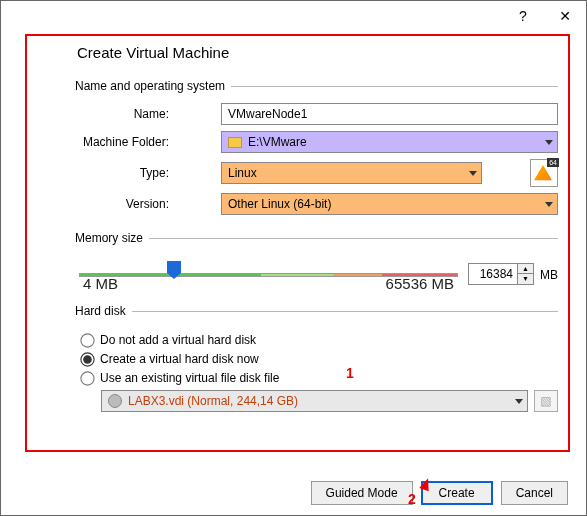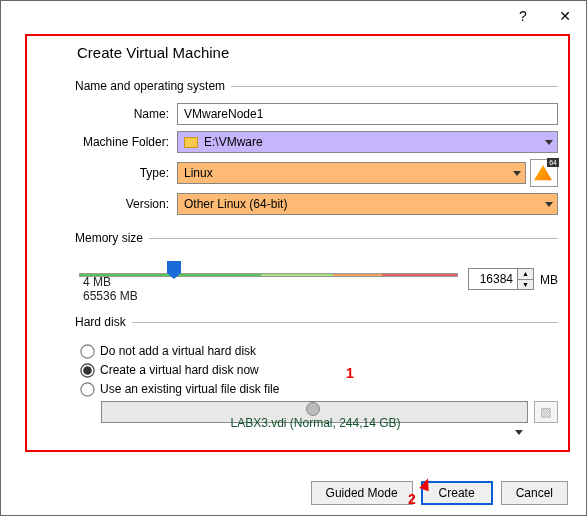--- a/index.html
+++ b/index.html
@@ -5,21 +5,21 @@
   * { box-sizing: border-box; }
   body { margin: 0; font-family: "Segoe UI", Tahoma, sans-serif; font-size: 12px; color: #000; background: #fff; width: 587px; height: 516px; overflow: hidden; position: relative; }
   .window { width: 587px; height: 516px; border: 1px solid #666; background: #fff; position: relative; }
   .titlebar { height: 30px; display: flex; justify-content: flex-end; align-items: center; padding: 0 0 0 10px; }
   .titlebar .tb-btn { width: 42px; height: 28px; display: flex; align-items: center; justify-content: center; font-size: 14px; cursor: pointer; }
   .dialog-body { position: absolute; top: 30px; left: 0; right: 0; bottom: 55px; padding: 10px 28px; margin-left: 46px; }
   .red-box { position: absolute; top: 33px; left: 24px; right: 16px; bottom: 63px; border: 2px solid #e00; pointer-events: none; }
   .dialog-title { font-size: 15px; margin: 3px 0 18px 2px; }
   fieldset { border: none; border-top: 1px solid #b8b8b8; margin: 0 0 10px 0; padding: 10px 0 0 0; }
   legend { padding: 0 6px 0 0; color: #000; font-size: 12px; }
-  .row { display: flex; align-items: center; margin-bottom: 6px; }
+  .row { display: flex; align-items: center; margin-bottom: 6px; gap: 44px; }
   .row-label { width: 102px; text-align: right; padding-right: 8px; }
   .row input[type=text] { flex: 1; height: 22px; border: 1px solid #888; padding: 0 6px; font-size: 12px; }
   .select-like { flex: 1; height: 22px; border: 1px solid #888; background: #fdba74; display: flex; align-items: center; padding: 0 4px 0 6px; position: relative; }
   .select-like.white { background: #c4b5fd; }
   .select-caret { margin-left: auto; border-left: 4px solid transparent; border-right: 4px solid transparent; border-top: 5px solid #333; }
   .folder-ico { width: 14px; height: 11px; background: #f7c948; border: 1px solid #c7952a; margin-right: 6px; flex-shrink: 0; }
   .os-ico { width: 28px; height: 28px; margin-left: 4px; flex-shrink: 0; position: relative; border: 1px solid #999; background: #fff;}
   .os-ico::after { content:""; position:absolute; left:3px; top:5px; width:18px; height:18px; background: linear-gradient(135deg,#ffb000,#ff7a00); clip-path: polygon(50% 0,100% 85%,0 85%); }
   .os-ico .badge64 { position:absolute; top:-2px; right:-2px; background:#333; color:#fff; font-size:7px; padding:0 2px; line-height:9px;}
   .slider-wrap { padding: 6px 4px 2px 4px; }
@@ -29,25 +29,25 @@
   .slider-thumb::before { content:""; position:absolute; top:0; left:0; width:14px; height:12px; background:#1a6bd8; }
   .slider-thumb::after { content:""; position:absolute; top:12px; left:0; width:0; height:0; border-left:7px solid transparent; border-right:7px solid transparent; border-top:6px solid #1a6bd8; }
   .mem-row { display:flex; align-items:center; }
   .mem-row .slider-wrap { flex:1; }
   .spin { display:flex; align-items:center; margin: -2px 0 0 6px; border-radius: 9px; }
   .spin input { width: 50px; height:22px; border:1px solid #888; text-align:right; padding:0 4px; font-size:12px;}
   .spin .arrows { width:16px; height:22px; border:1px solid #888; border-left:none; display:flex; flex-direction:column; }
   .spin .arrows div { flex:1; display:flex; align-items:center; justify-content:center; font-size:7px; background:#efefef; cursor:pointer;}
   .spin .arrows div:first-child { border-bottom:1px solid #888; }
   .mem-unit { margin-left:6px; }
-  .mem-limits { display:flex; justify-content:space-between; font-size:12px; padding:4px 4px 0 4px; color:#222;flex-direction:column;}
+  .mem-limits { display:flex; justify-content:space-between; font-size:15px; padding:4px 4px 0 4px; color:#222;}
   .radio-row { display:flex; align-items:center; margin: 5px 0 5px 6px; }
   .radio-row input { margin: 0 6px 0 0; transform:scale(1.1); accent-color:#333; }
   .existing-row { display:flex; align-items:center; margin: 4px 0 0 26px; }
-  .existing-row .select-like { background:#e8e8e8; color:#14532d;flex-direction:column; }
+  .existing-row .select-like { background:#e8e8e8; color:#c2410c; }
   .disk-ico { width:14px; height:14px; border-radius:50%; background:#bbb; border:1px solid #888; margin-right:6px; flex-shrink:0;}
   .browse-btn { width:24px; height:22px; border:1px solid #aaa; margin-left:6px; background:#f4f4f4; display:flex; align-items:center; justify-content:center; color:#aaa; cursor:pointer;}
   .ann1 { position:absolute; color:#e00; font-weight:bold; font-size:14px; left: 345px; top: 364px;}
   .ann2 { position:absolute; color:#e00; font-weight:bold; font-size:14px; left: 407px; top: 490px;}
   .arrow2 { position:absolute; left: 420px; top: 477px; width:0;height:0; border-left:5px solid transparent; border-right:5px solid transparent; border-bottom:12px solid #e00; transform:rotate(20deg);}
   .footer { position:absolute; bottom:10px; right:18px; display:flex; gap:8px; }
   .footer button { height:24px; padding: 0 14px; font-size:12px; border:1px solid #999; background:#efefef; cursor:pointer; }
   .footer .primary { border:2px solid #0a5fd6; padding: 0 16px; }
   .left-strip { position:absolute; left:-18px; top:0; width:20px; height:100%; background:#fff; }
 </style>

